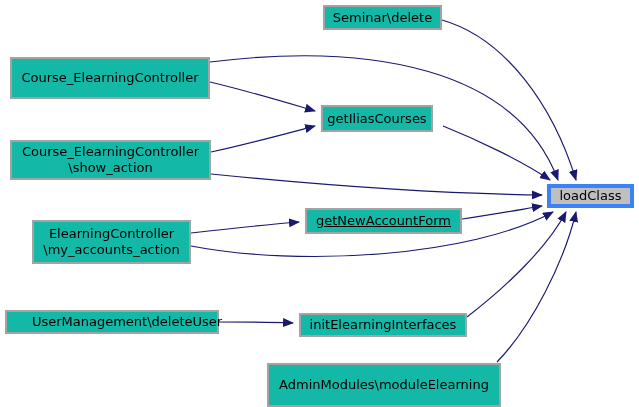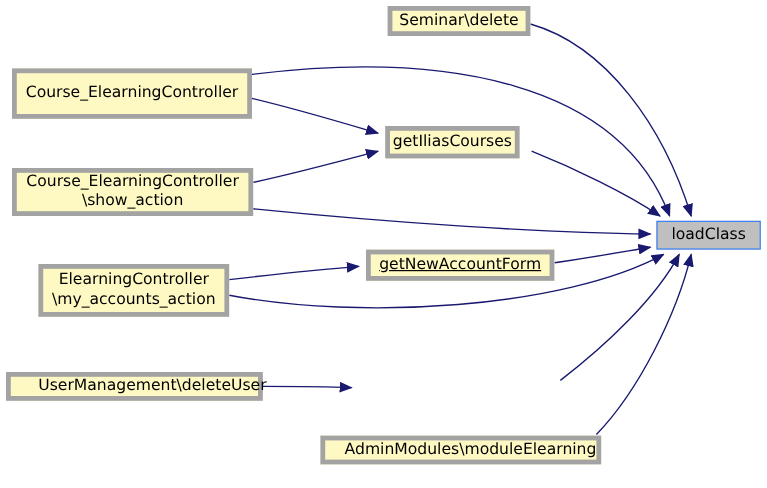--- a/index.html
+++ b/index.html
@@ -7,35 +7,35 @@
     position:relative;
     width:639px;height:407px;
     background:#ffffff;
     font-family:"DejaVu Sans","Liberation Sans",sans-serif;
     overflow:hidden;
   }
   #edges{position:absolute;left:0;top:0;width:639px;height:407px;}
   .node{
     position:absolute;
     box-sizing:border-box;
-    background:#fef9c3;
-    border:4px solid #a3a3a3;
+    background:#14b8a6;
+    border:2px solid #a3a3a3;
     display:flex;
     flex-direction:column;
     align-items:center;
     justify-content:center;
     font-size:13px;
     line-height:16px;
     color:#000000;
     white-space:nowrap;
     text-align:center;
   }
   .node.highlight{
     background:#bfbfbf;
-    border:1px solid #3b82f6;
+    border:4px solid #3b82f6;
   }
 </style>
 </head>
 <body>
 
 <div id="canvas">
 
   <svg id="edges" viewBox="0 0 639 407" xmlns="http://www.w3.org/2000/svg">
     <defs>
       <marker id="arrow" markerUnits="userSpaceOnUse" markerWidth="11" markerHeight="9" refX="10" refY="4.5" orient="auto">
@@ -81,22 +81,25 @@
 
   <div class="node" style="left:32px;top:220px;width:159px;height:44px;">
     <span>ElearningController</span>
     <span>\my_accounts_action</span>
   </div>
 
   <div class="node" style="left:5px;top:310px;width:214px;height:24px;padding-left:30px;">
     <span>UserManagement\deleteUser</span>
   </div>
 
+  <div class="node" style="left:299px;top:313px;width:168px;height:24px;">
+    <span>initElearningInterfaces</span>
+  </div>
 
-  <div class="node" style="left:267px;top:363px;width:234px;height:24px;align-items:flex-end;">
+  <div class="node" style="left:267px;top:363px;width:234px;height:44px;">
     <span>AdminModules\moduleElearning</span>
   </div>
 
   <div class="node highlight" style="left:547px;top:184px;width:87px;height:24px;">
     <span>loadClass</span>
   </div>
 
 </div>
 
 </body></html>

